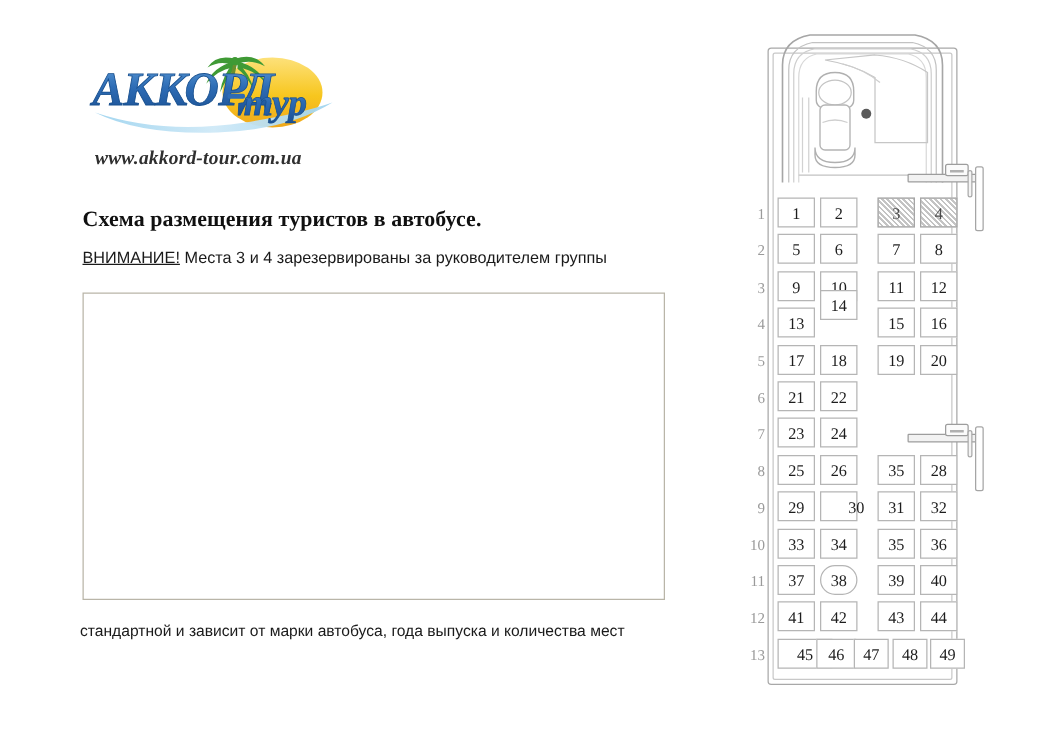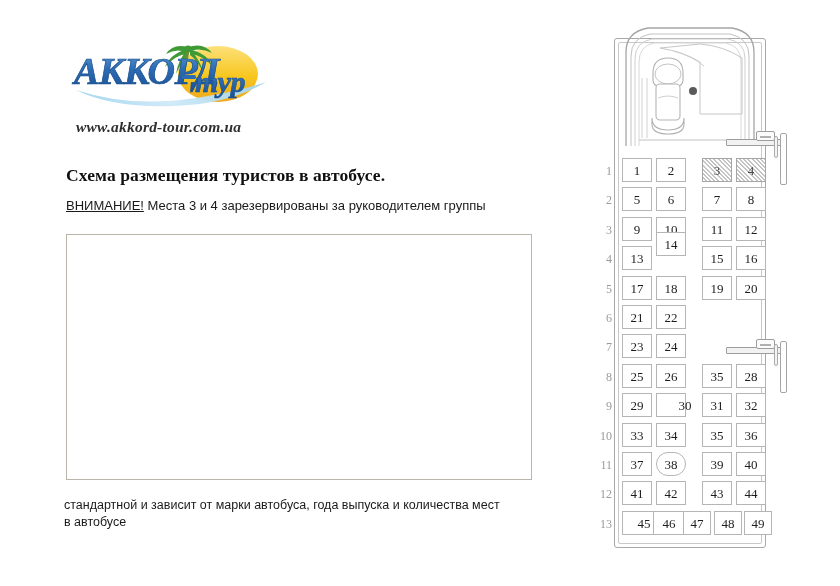--- a/index.html
+++ b/index.html
@@ -269,21 +269,20 @@
   </div>
 
   <div id="notice-line">
     <span id="notice-word">ВНИМАНИЕ!</span><span> Места 3 и 4 зарезервированы за руководителем группы</span>
   </div>
 
   <div id="content-frame"></div>
 
   <div id="footnote">
     <div>стандартной и зависит от марки автобуса, года выпуска и количества мест</div>
-    <div class="last-line">в автобусе</div>
   </div>
 </div>
 
 <div id="bus-panel">
 
   <div id="bus-body">
     <div id="bus-body-outer"></div>
     <div id="bus-body-inner"></div>
 
     <svg id="bus-front" viewBox="0 0 152 130">

